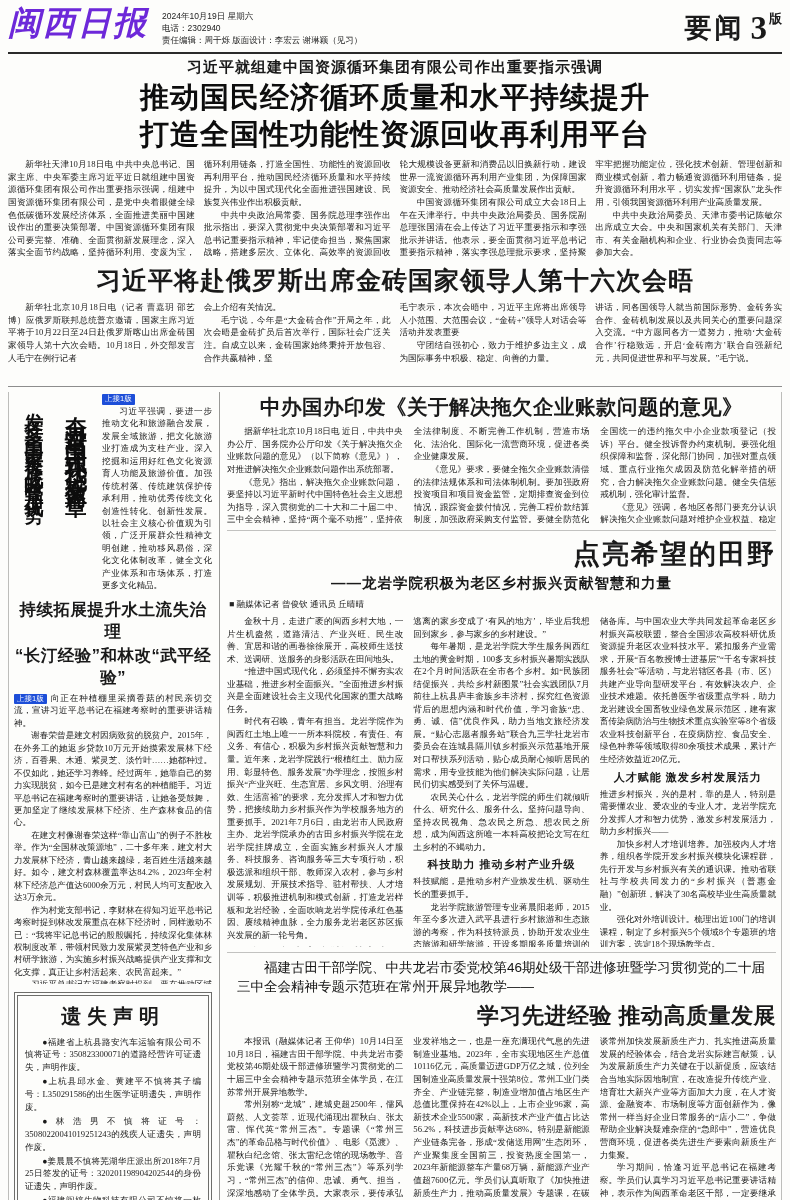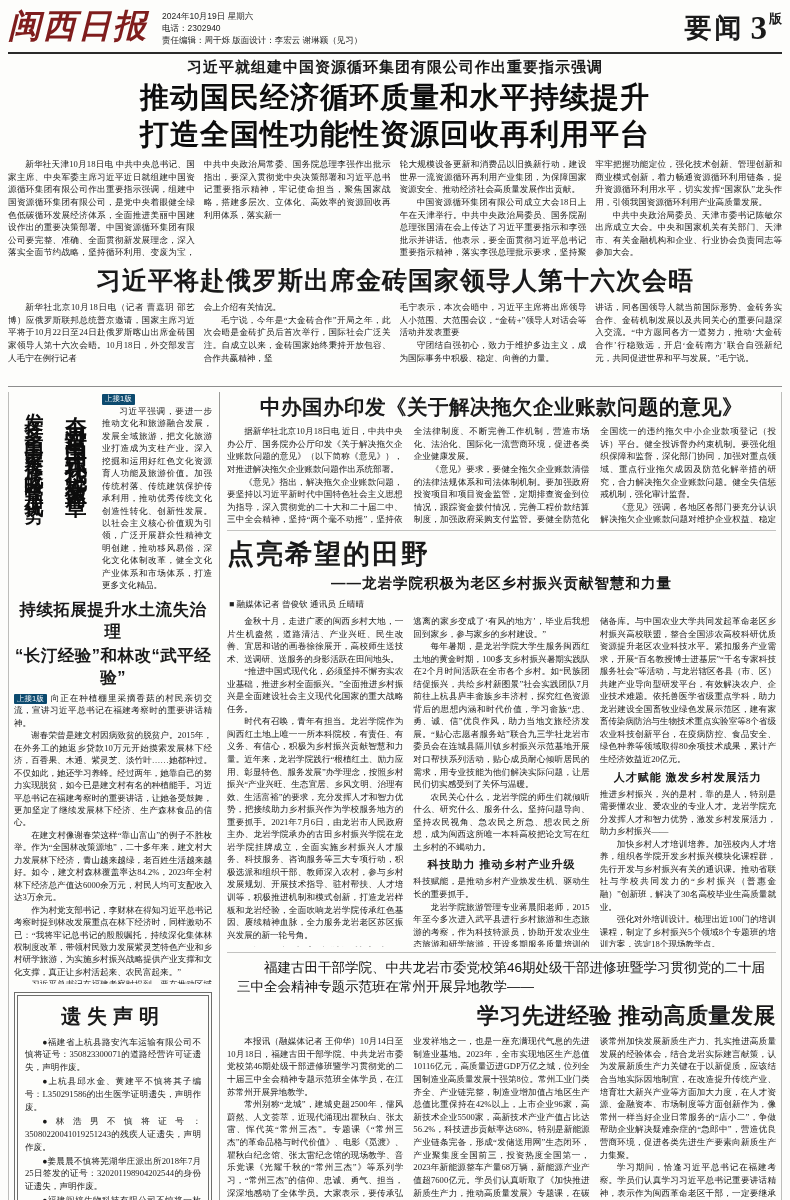--- a/index.html
+++ b/index.html
@@ -1,22 +1,22 @@
 <!DOCTYPE html>
 <html><head>
 <meta charset="utf-8">
 <style>
   html,body{margin:0;padding:0;background:#e8e8e4;}
   .page{position:relative;width:790px;height:1200px;margin:0 auto;background:#fdfdfb;
         font-family:"Liberation Serif","DejaVu Serif",serif;color:#1a1a1a;overflow:hidden;
         box-sizing:border-box;padding:6px 8px;}
   
   .hdr{display:flex;align-items:flex-start;height:44px;}
-  .masthead{color:#7f1d1d;font-weight:bold;font-size:33px;line-height:40px;
-            font-family:Liberation Sans, sans-serif;font-style:italic;letter-spacing:2px;white-space:nowrap;}
+  .masthead{color:#6d28d9;font-weight:bold;font-size:33px;line-height:40px;
+            font-family:Liberation Mono, monospace;font-style:italic;letter-spacing:2px;white-space:nowrap;}
   .hdr-info{margin-left:14px;font-size:8.5px;line-height:12px;color:#222;padding-top:4px;
             font-family:"Liberation Sans",sans-serif;}
   .page-ear{margin-left:auto;display:flex;align-items:flex-start;padding-top:4px;white-space:nowrap;}
   .page-ear .sec{font-size:27px;font-weight:bold;letter-spacing:3px;font-family:"Liberation Sans",sans-serif;}
   .page-ear .num{font-size:33px;font-weight:bold;margin-left:6px;font-family:"Liberation Serif",serif;}
   .page-ear .ban{font-size:13px;font-weight:bold;margin-left:2px;}
   .hdr-rule{border:none;border-top:2.5px solid #2a2a2a;margin:2px 0 4px 0;}
   
   .cols{display:flex;gap:9px;}
   .col{flex:1;overflow:hidden;text-align:justify;font-size:8.6px;line-height:1.47;}
@@ -40,36 +40,36 @@
   .mainarea{flex:1;min-width:0;}
   
   .sb-top{display:flex;height:330px;overflow:hidden;}
   .vheads{display:flex;flex-direction:row;flex:none;padding-top:6px;}
   .vh{writing-mode:vertical-rl;text-orientation:upright;font-weight:bold;
       font-family:"Liberation Sans",sans-serif;color:#0d0d0d;}
   .vh.main{font-size:22px;letter-spacing:6px;line-height:44px;}
   .vh.sub{font-size:19px;letter-spacing:7px;line-height:40px;}
   .sb-cont{flex:1;overflow:hidden;text-align:justify;font-size:8.6px;line-height:1.45;margin-left:4px;}
   .sb-cont p{margin:0;text-indent:2em;}
-  .jump{display:inline-block;background:#0c4a6e;color:#fff;font-size:7.5px;padding:0 3px;
+  .jump{display:inline-block;background:#1d4ed8;color:#fff;font-size:7.5px;padding:0 3px;
         border-radius:1px;font-family:"Liberation Sans",sans-serif;margin-right:3px;text-indent:0;}
   .sb2{margin-top:6px;}
   .sb2-h{text-align:center;font-weight:bold;font-size:16.5px;line-height:22px;letter-spacing:.5px;
          font-family:"Liberation Sans",sans-serif;margin:2px 0 4px;}
   .sb2-body{height:292px;overflow:hidden;text-align:justify;font-size:8.6px;line-height:1.45;}
   .sb2-body p{margin:0;text-indent:2em;}
   .sb2-body p.cont{text-indent:0;}
   
   .lost{margin-top:8px;border:1px solid #6d6d6a;padding:2px;flex:1;}
   .lost-in{border:1px solid #6d6d6a;height:100%;box-sizing:border-box;padding:5px 7px;overflow:hidden;}
   .lost-title{text-align:center;font-weight:bold;font-size:20px;letter-spacing:6px;
               font-family:"Liberation Sans",sans-serif;margin:2px 0 6px;}
   .lost-items p{margin:0 0 1px;text-indent:2em;font-size:8.6px;line-height:1.5;text-align:justify;}
   
-  .s4-title{text-align:left;font-weight:bold;font-size:27px;letter-spacing:2px;
+  .s4-title{text-align:right;font-weight:bold;font-size:27px;letter-spacing:2px;
             font-family:Liberation Mono, monospace;margin:4px 0 2px;}
   .s4-sub{text-align:center;font-weight:bold;font-size:14.5px;letter-spacing:1px;
           font-family:"Liberation Sans",sans-serif;margin:2px 0 6px;}
   .s4-byline{font-size:8.6px;margin:0 0 4px 2px;font-family:"Liberation Sans",sans-serif;color:#222;}
   .s4cols{display:flex;gap:10px;height:332px;}
   .s4col{flex:1;overflow:hidden;text-align:justify;font-size:8.6px;line-height:1.46;}
   .s4col p{margin:0;text-indent:2em;}
   .subhead{display:block;text-align:center;font-weight:bold;font-size:11px;letter-spacing:1px;
            font-family:"Liberation Sans",sans-serif;margin:3px 0;text-indent:0 !important;}
   
@@ -99,20 +99,21 @@
 
   <section>
     <div class="kicker">习近平就组建中国资源循环集团有限公司作出重要指示强调</div>
     <div class="bigline">推动国民经济循环质量和水平持续提升</div>
     <div class="bigline">打造全国性功能性资源回收再利用平台</div>
     <div class="cols" style="height:102px;margin-top:5px;">
       <div class="col">
           <p>新华社天津10月18日电  中共中央总书记、国家主席、中央军委主席习近平近日就组建中国资源循环集团有限公司作出重要指示强调，组建中国资源循环集团有限公司，是党中央着眼健全绿色低碳循环发展经济体系，全面推进美丽中国建设作出的重要决策部署。中国资源循环集团有限公司要完整、准确、全面贯彻新发展理念，深入落实全面节约战略，坚持循环利用、变废为宝，坚持创新驱动、开放合作，着力畅通资源</p>
         </div>
       <div class="col nofirst">
+          <p>循环利用链条，打造全国性、功能性的资源回收再利用平台，推动国民经济循环质量和水平持续提升，为以中国式现代化全面推进强国建设、民族复兴伟业作出积极贡献。</p>
           <p>中共中央政治局常委、国务院总理李强作出批示指出，要深入贯彻党中央决策部署和习近平总书记重要指示精神，牢记使命担当，聚焦国家战略，搭建多层次、立体化、高效率的资源回收再利用体系，落实新一</p>
         </div>
       <div class="col nofirst">
           <p>轮大规模设备更新和消费品以旧换新行动，建设世界一流资源循环再利用产业集团，为保障国家资源安全、推动经济社会高质量发展作出贡献。</p>
           <p>中国资源循环集团有限公司成立大会18日上午在天津举行。中共中央政治局委员、国务院副总理张国清在会上传达了习近平重要指示和李强批示并讲话。他表示，要全面贯彻习近平总书记重要指示精神，落实李强总理批示要求，坚持聚焦主责主业，</p>
         </div>
       <div class="col nofirst">
           <p>牢牢把握功能定位，强化技术创新、管理创新和商业模式创新，着力畅通资源循环利用链条，提升资源循环利用水平，切实发挥“国家队”龙头作用，引领我国资源循环利用产业高质量发展。</p>
           <p>中共中央政治局委员、天津市委书记陈敏尔出席成立大会。中央和国家机关有关部门、天津市、有关金融机构和企业、行业协会负责同志等参加大会。</p>
         </div>

